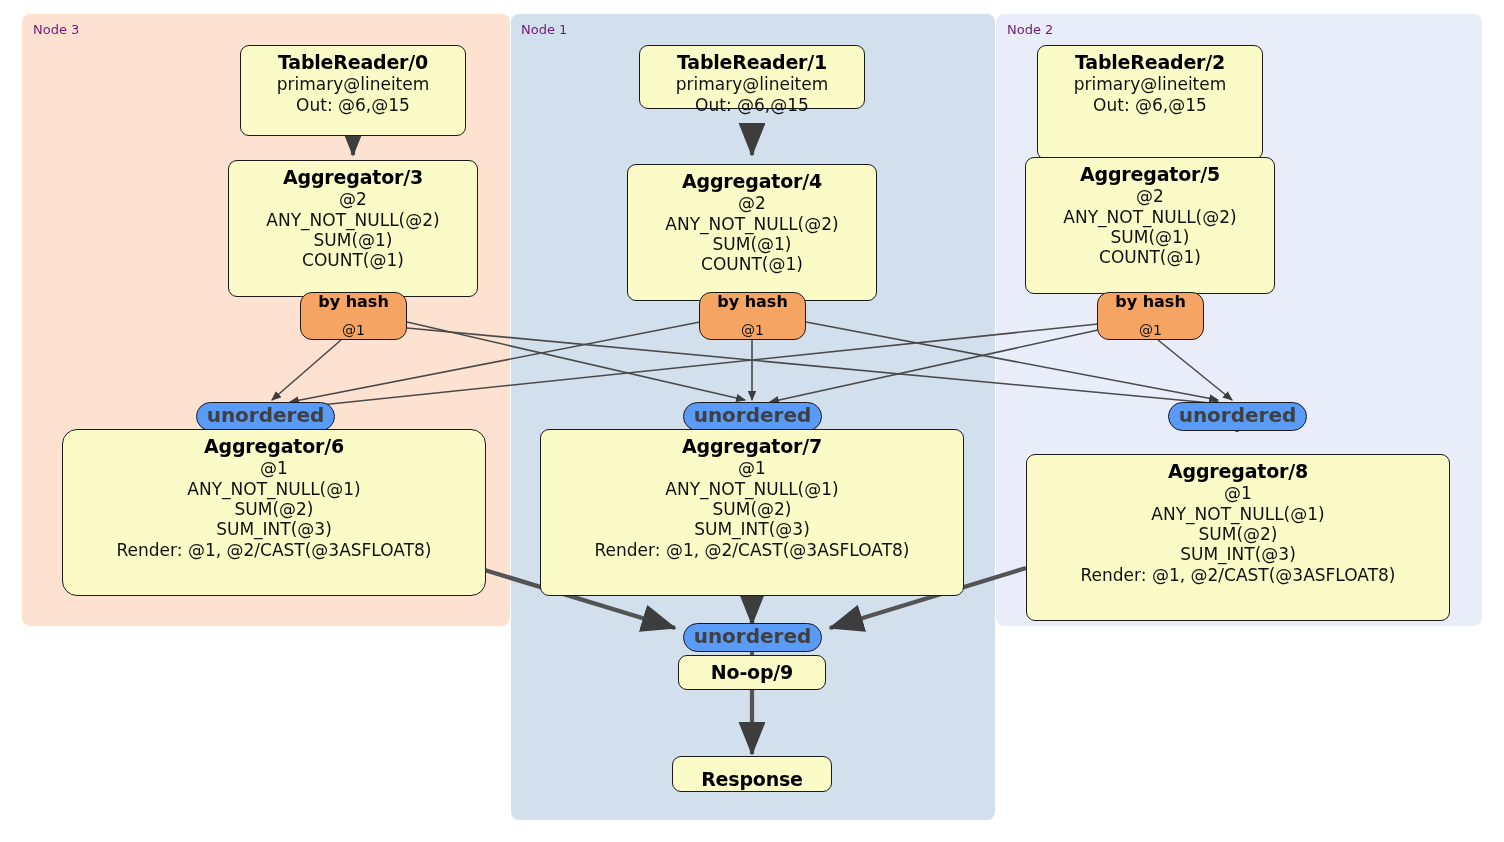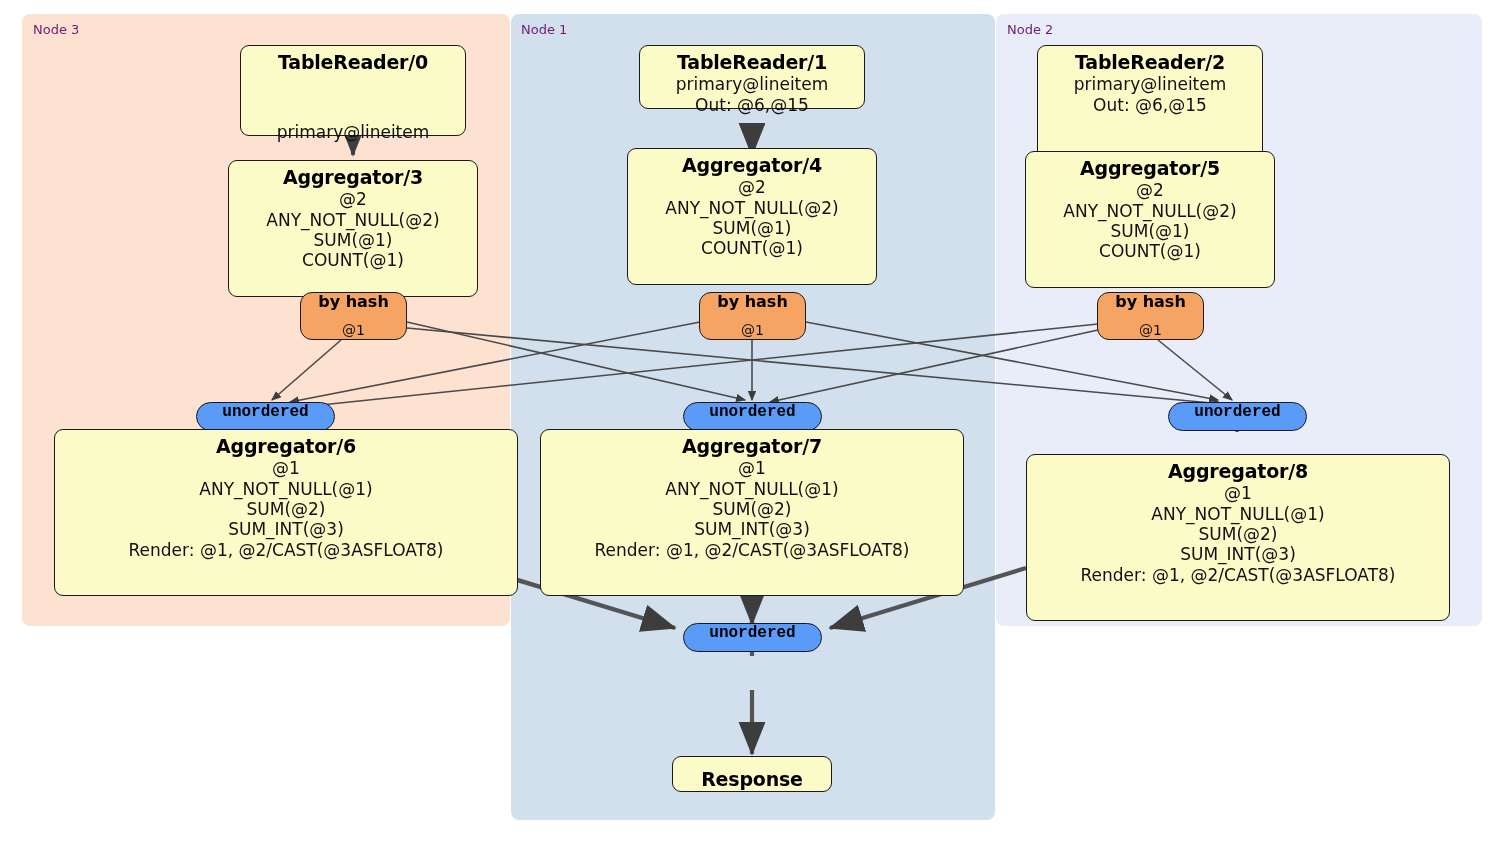--- a/index.html
+++ b/index.html
@@ -18,21 +18,21 @@
   .gbox .ttl{font-size:19px;font-weight:bold;color:#000;line-height:1.22;letter-spacing:-0.2px;}
   .gbox .ln{font-size:17px;color:#111;line-height:1.2;white-space:nowrap;}
 
   .pill{position:absolute;box-sizing:border-box;border:1.6px solid #1a1a1a;
         border-radius:999px;display:flex;flex-direction:column;
         align-items:center;justify-content:space-between;}
   .hashpill{background:#f6a463;border-radius:12px;}
   .hashpill .t1{font-size:16px;font-weight:bold;color:#000;line-height:1.12;}
   .hashpill .t2{font-size:14px;color:#111;line-height:1.12;}
   .unordpill{background:#5b9bf8;}
-  .unordpill .t1{font-size:16px;font-weight:bold;color:#000000;font-family:Liberation Mono, monospace;}
+  .unordpill .t1{font-size:20px;font-weight:bold;color:#404040;}
 
   svg.edges{position:absolute;left:0;top:0;width:1504px;height:842px;pointer-events:none;}
 </style>
 </head>
 <body>
 
 <div id="stage">
 
   <div class="node-panel" style="left:22px;top:14px;width:488px;height:612px;background:#fde2d1;"></div>
   <div class="node-panel" style="left:511px;top:14px;width:484px;height:806px;background:#d2e0ed;"></div>
@@ -87,21 +87,21 @@
 
     <g stroke="#545454" stroke-width="4.2" fill="none">
       <path d="M752,650 L752,656"></path>
     </g>
 
     <g stroke="#545454" stroke-width="4.2" fill="none" marker-end="url(#ah)">
       <path d="M752,690 L752,754"></path>
     </g>
   </svg>
 
-  <div class="gbox" style="left:240px;top:45px;width:226px;height:91px;gap:48px;">
+  <div class="gbox" style="left:240px;top:45px;width:226px;height:91px;">
     <div class="ttl">TableReader/0</div>
     <div class="ln">primary@lineitem</div>
     <div class="ln">Out: @6,@15</div>
   </div>
   <div class="gbox" style="left:639px;top:45px;width:226px;height:64px;">
     <div class="ttl">TableReader/1</div>
     <div class="ln">primary@lineitem</div>
     <div class="ln">Out: @6,@15</div>
   </div>
   <div class="gbox" style="left:1037px;top:45px;width:226px;height:115px;">
@@ -110,28 +110,28 @@
     <div class="ln">Out: @6,@15</div>
   </div>
 
   <div class="gbox" style="left:228px;top:160px;width:250px;height:137px;">
     <div class="ttl">Aggregator/3</div>
     <div class="ln">@2</div>
     <div class="ln">ANY_NOT_NULL(@2)</div>
     <div class="ln">SUM(@1)</div>
     <div class="ln">COUNT(@1)</div>
   </div>
-  <div class="gbox" style="left:627px;top:148px;width:250px;height:137px;">
+  <div class="gbox" style="left:627px;top:164px;width:250px;height:137px;">
     <div class="ttl">Aggregator/4</div>
     <div class="ln">@2</div>
     <div class="ln">ANY_NOT_NULL(@2)</div>
     <div class="ln">SUM(@1)</div>
     <div class="ln">COUNT(@1)</div>
   </div>
-  <div class="gbox" style="left:1025px;top:151px;width:250px;height:137px;text-align:center;">
+  <div class="gbox" style="left:1025px;top:157px;width:250px;height:137px;text-align:center;">
     <div class="ttl">Aggregator/5</div>
     <div class="ln">@2</div>
     <div class="ln">ANY_NOT_NULL(@2)</div>
     <div class="ln">SUM(@1)</div>
     <div class="ln">COUNT(@1)</div>
   </div>
 
   <div class="pill hashpill" style="left:300px;top:292px;width:107px;height:48px;">
     <div class="t1">by hash</div>
     <div class="t2">@1</div>
@@ -148,21 +148,21 @@
   <div class="pill unordpill" style="left:196px;top:402px;width:139px;height:29px;">
     <div class="t1">unordered</div>
   </div>
   <div class="pill unordpill" style="left:683px;top:402px;width:139px;height:29px;">
     <div class="t1">unordered</div>
   </div>
   <div class="pill unordpill" style="left:1168px;top:402px;width:139px;height:29px;">
     <div class="t1">unordered</div>
   </div>
 
-  <div class="gbox" style="left:54px;top:429px;width:464px;height:167px;">
+  <div class="gbox" style="left:62px;top:429px;width:424px;height:167px;border-radius:15px;">
     <div class="ttl">Aggregator/6</div>
     <div class="ln">@1</div>
     <div class="ln">ANY_NOT_NULL(@1)</div>
     <div class="ln">SUM(@2)</div>
     <div class="ln">SUM_INT(@3)</div>
     <div class="ln">Render: @1, @2/CAST(@3ASFLOAT8)</div>
   </div>
   <div class="gbox" style="left:540px;top:429px;width:424px;height:167px;">
     <div class="ttl">Aggregator/7</div>
     <div class="ln">@1</div>
@@ -177,18 +177,21 @@
     <div class="ln">ANY_NOT_NULL(@1)</div>
     <div class="ln">SUM(@2)</div>
     <div class="ln">SUM_INT(@3)</div>
     <div class="ln">Render: @1, @2/CAST(@3ASFLOAT8)</div>
   </div>
 
   <div class="pill unordpill" style="left:683px;top:623px;width:139px;height:29px;">
     <div class="t1">unordered</div>
   </div>
 
+  <div class="gbox" style="left:678px;top:655px;width:148px;height:35px;justify-content:center;padding-top:0;">
+    <div class="ttl">No-op/9</div>
+  </div>
 
   <div class="gbox" style="left:672px;top:756px;width:160px;height:36px;justify-content:flex-end;padding-top:0;">
     <div class="ttl">Response</div>
   </div>
 
 </div>
 
 </body></html>

